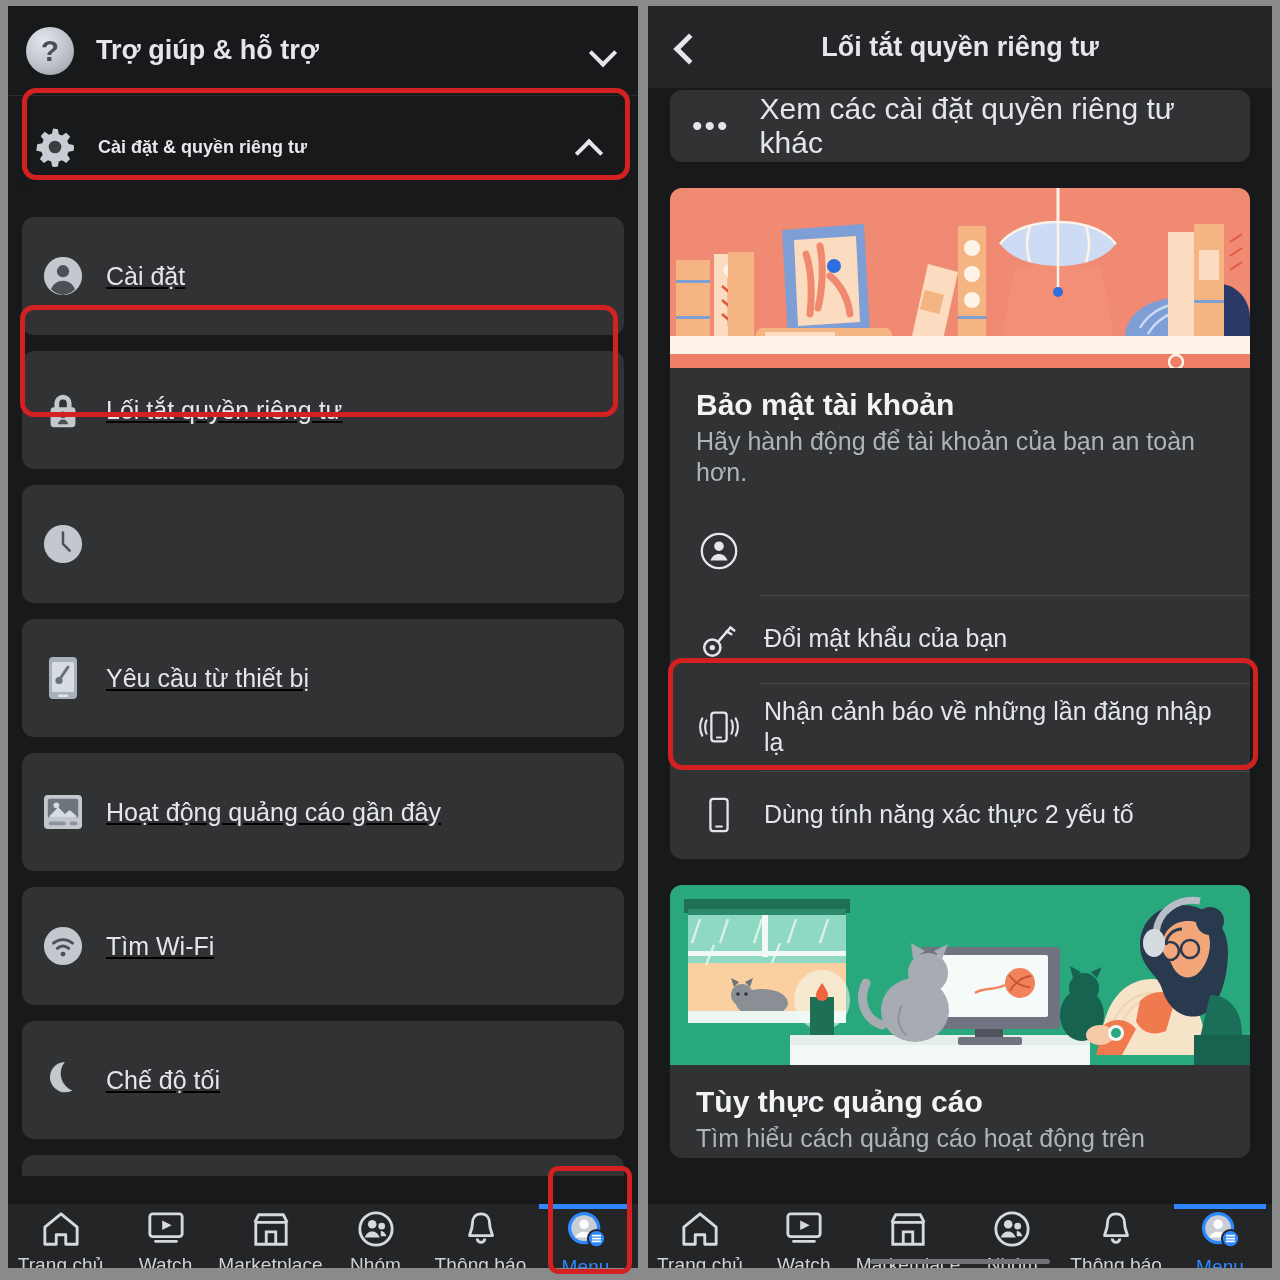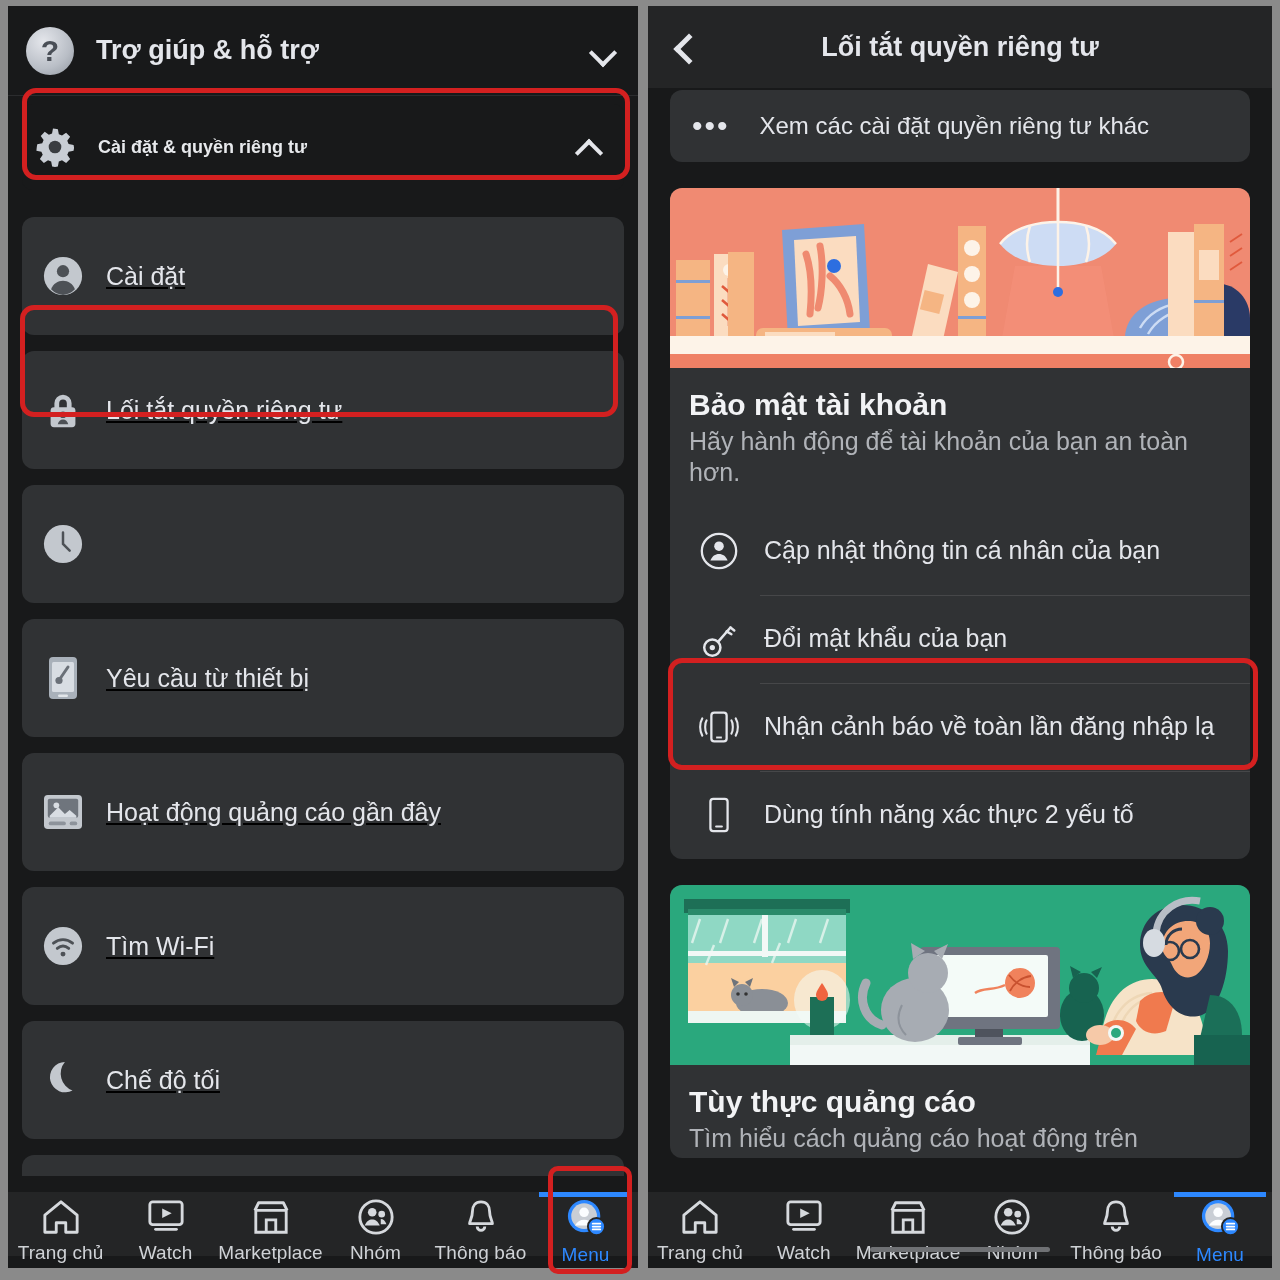--- a/index.html
+++ b/index.html
@@ -78,21 +78,21 @@
     border-radius: 14px;
     pointer-events: none;
   }
   .hl-settings { left: 22px;  top: 88px;  width: 608px; height: 92px; }
   .hl-shortcut { left: 20px;  top: 305px; width: 598px; height: 112px; }
   .hl-menu-tab { left: 548px; top: 1166px; width: 84px; height: 108px; border-radius: 10px; border-width: 5px; }
   .hl-alert    { left: 668px; top: 658px;  width: 590px; height: 112px; }
 
   
   .navbar {
-    position: absolute; left: 0; right: 0; bottom: 12px;
+    position: absolute; left: 0; right: 0; bottom: 0;
     height: 64px; background: #242526;
     display: flex; align-items: flex-start; padding-top: 6px;
   }
   .nav-item {
     flex: 1 1 0; display: flex; flex-direction: column;
     align-items: center; justify-content: flex-start; gap: 6px;
     position: relative; height: 100%;
   }
   .nav-item .nav-ico { height: 44px; display: flex; align-items: center; justify-content: center; }
   .nav-item .nav-lbl { font-size: 19px; color: #cfd2d6; letter-spacing: .1px; }
@@ -124,28 +124,28 @@
     color: #e4e6eb; font-size: 27px; font-weight: bold; pointer-events: none;
   }
   .rp-scroll { position: absolute; top: 82px; left: 0; right: 0; bottom: 92px; overflow: hidden; background: #18191a; }
 
   .more-card {
     margin: 2px 22px 0 22px; background: #303234;
     border-radius: 12px; height: 72px;
     display: flex; align-items: center; padding: 0 22px;
   }
   .dots { color: #e4e6eb; font-size: 30px; letter-spacing: 2px; line-height: 1; }
-  .more-card .mc-label { margin-left: 30px; color: #e4e6eb; font-size: 24px; }
+  .more-card .mc-label { margin-left: 30px; color: #e4e6eb; font-size: 30px; }
 
   .card {
     margin: 26px 22px 0 22px; background: #303234;
     border-radius: 12px; overflow: hidden;
   }
   .card-img { width: 100%; height: 180px; display: block; }
-  .card-body { padding: 20px 26px 4px 19px; }
+  .card-body { padding: 20px 26px 4px 26px; }
   .card-title { color: #f2f3f5; font-size: 30px; font-weight: bold; }
   .card-sub { color: #b0b3b8; font-size: 25px; line-height: 1.22; margin-top: 4px; }
   .card-rows { margin-top: 16px; }
   .crow {
     display: flex; align-items: center; min-height: 88px;
     padding: 10px 26px; position: relative;
   }
   .crow + .crow::before {
     content: ""; position: absolute; top: 0; left: 90px; right: 0;
     height: 1px; background: #464749;
@@ -427,21 +427,20 @@
         <div class="card-rows">
 
           <div class="crow">
             <span class="cr-icon">
               <svg width="42" height="42" viewBox="0 0 44 44">
                   <circle cx="22" cy="22" r="18" fill="none" stroke="#e4e6eb" stroke-width="2.4"></circle>
                   <circle cx="22" cy="17" r="5" fill="#e4e6eb"></circle>
                   <path d="M13 32c1.8-4.6 5-6.8 9-6.8s7.2 2.2 9 6.8z" fill="#e4e6eb"></path>
                 </svg>
             </span>
-            <span class="cr-label">Cập nhật thông tin cá nhân của bạn</span>
           </div>
 
           <div class="crow">
             <span class="cr-icon">
               <svg width="42" height="42" viewBox="0 0 44 44">
                 <circle cx="15" cy="31" r="8.5" fill="none" stroke="#e4e6eb" stroke-width="2.6"></circle>
                 <circle cx="15" cy="31" r="2.8" fill="#e4e6eb"></circle>
                 <path d="M21 25 34 10" stroke="#e4e6eb" stroke-width="2.6" stroke-linecap="round"></path>
                 <path d="M30 14l5 3M34 10l4 3" stroke="#e4e6eb" stroke-width="2.6" stroke-linecap="round"></path>
               </svg>
@@ -455,21 +454,21 @@
                 <rect x="15" y="7" width="16" height="30" rx="3" fill="none" stroke="#e4e6eb" stroke-width="2.4"></rect>
                 <line x1="20" y1="33" x2="26" y2="33" stroke="#e4e6eb" stroke-width="2"></line>
                 <g stroke="#e4e6eb" stroke-width="2.2" fill="none" stroke-linecap="round">
                   <path d="M10 15c-2 3-2 11 0 14"></path>
                     <path d="M5.5 13c-3 5-3 13 0 18"></path>
                   <path d="M36 15c2 3 2 11 0 14"></path>
                     <path d="M40.5 13c3 5 3 13 0 18"></path>
                 </g>
               </svg>
             </span>
-            <span class="cr-label">Nhận cảnh báo về toàn lần đăng nhập lạ</span>
+            <span class="cr-label">Nhận cảnh báo về những lần đăng nhập lạ</span>
           </div>
 
           <div class="crow">
             <span class="cr-icon">
               <svg width="42" height="42" viewBox="0 0 44 44">
                 <rect x="13" y="5" width="18" height="34" rx="3" fill="none" stroke="#e4e6eb" stroke-width="2.4"></rect>
                 <line x1="19" y1="34" x2="25" y2="34" stroke="#e4e6eb" stroke-width="2.2" stroke-linecap="round"></line>
               </svg>
             </span>
             <span class="cr-label">Dùng tính năng xác thực 2 yếu tố</span>

